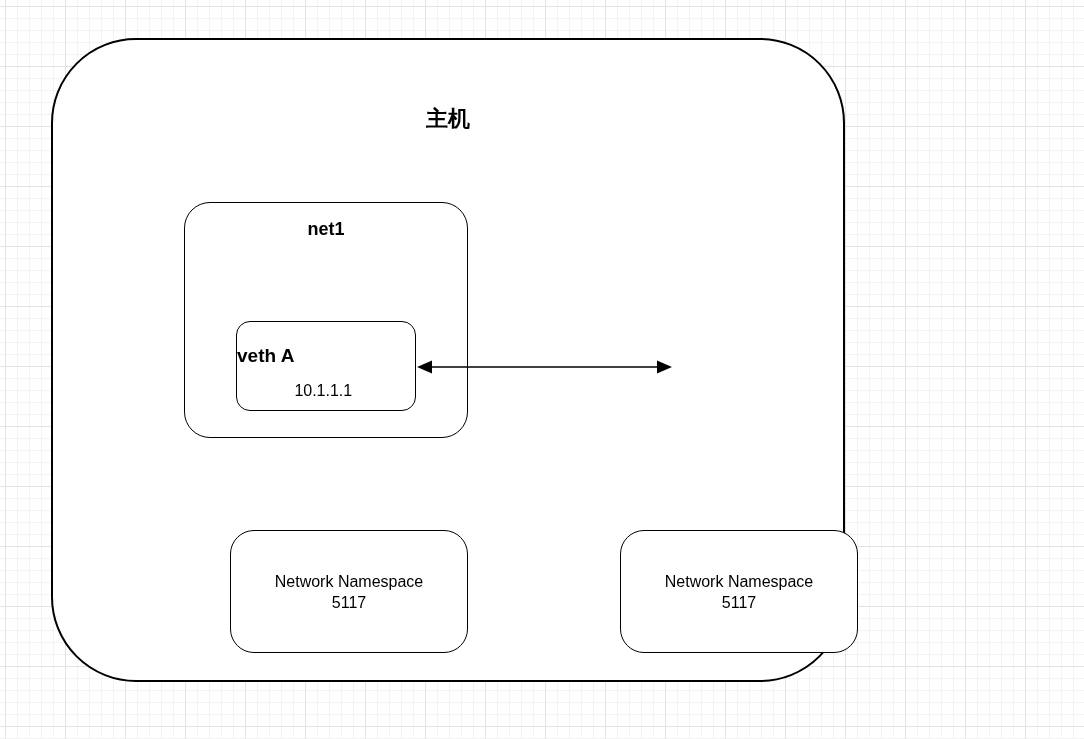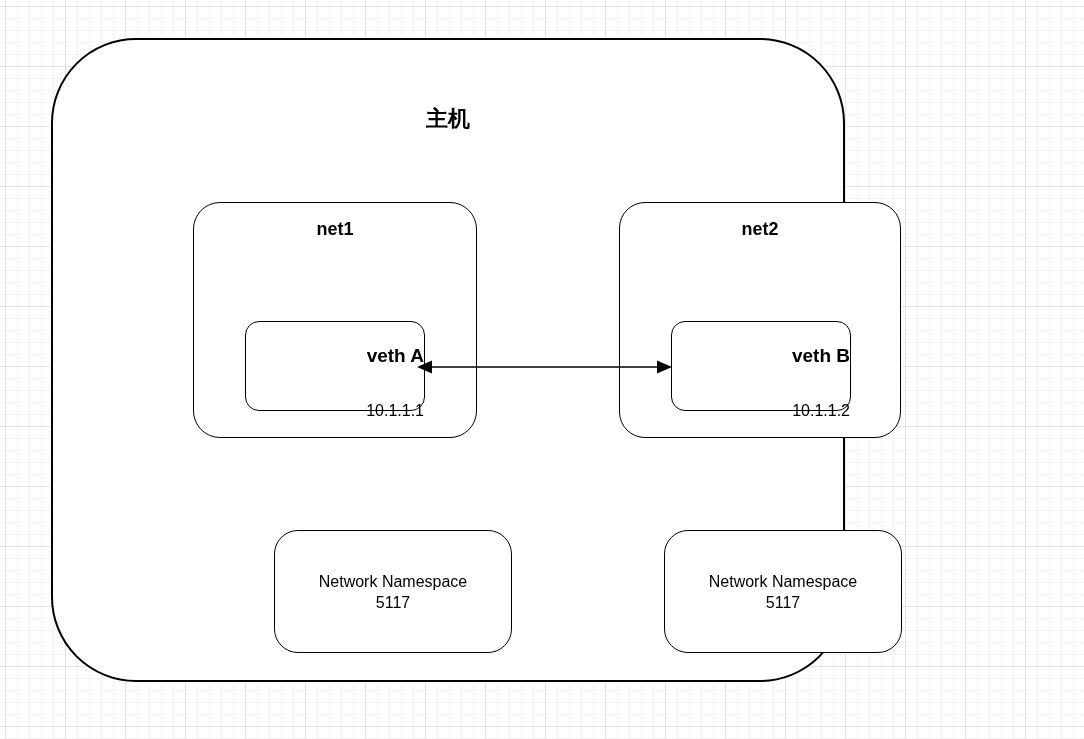--- a/index.html
+++ b/index.html
@@ -44,59 +44,59 @@
     line-height:30px;
   }
 
   .ns-box{
     position:absolute;
     width:284px;height:236px;
     background:var(--fill);
     border:1.5px solid var(--stroke);
     border-radius:26px;
   }
-  .ns-box.net1{left:140px;top:162px;border-radius:27px;}
+  .ns-box.net1{left:131px;top:162px;}
   .ns-box.net2{left:566px;top:162px;width:282px;}
 
   .ns-label{
     position:absolute;
     top:16px;left:0;right:0;
     text-align:center;
     font-size:18px;font-weight:700;
   }
 
   .veth-box{
     position:absolute;
     left:51px;top:118px;
     width:180px;height:90px;
     background:var(--fill);
     border:1.5px solid var(--stroke);
     border-radius:14px;
-    display:flex;flex-direction:column;align-items:flex-end;
+    display:flex;align-items:flex-start;
     padding-top:24px;
   }
   .veth-name{font-size:19px;font-weight:700;line-height:20px;}
   .veth-ip{font-size:16px;line-height:17px;margin-top:36px;}
 
   .arrow-wrap{
     position:absolute;
     left:364px;top:317px;
     width:255px;height:20px;
   }
   .arrow-wrap svg{display:block;}
 
   .note-box{
     position:absolute;
     width:238px;height:123px;
     background:var(--fill);
     border:1.5px solid var(--stroke);
     border-radius:24px;
     display:flex;flex-direction:column;align-items:center;justify-content:center;
     text-align:center;
-    font-size:16px;line-height:21px;margin-left:44px;
+    font-size:16px;line-height:21px;
   }
   .note-box.left{left:177px;top:490px;}
   .note-box.right{left:567px;top:490px;}
 </style>
 </head>
 <body>
 
 <div class="canvas">
 
   <div class="host-box">
@@ -106,27 +106,20 @@
     </div>
 
     <div class="ns-box net1">
       <div class="ns-label">net1</div>
       <div class="veth-box">
         <div class="veth-name">veth A</div>
         <div class="veth-ip">10.1.1.1</div>
       </div>
     </div>
 
-    <div class="ns-box net2">
-      <div class="ns-label">net2</div>
-      <div class="veth-box">
-        <div class="veth-name">veth B</div>
-        <div class="veth-ip">10.1.1.2</div>
-      </div>
-    </div>
 
     <div class="arrow-wrap">
       <svg width="255" height="20" viewBox="0 0 255 20">
         <line x1="12" y1="10" x2="243" y2="10" stroke="#000000" stroke-width="1.6"></line>
         <polygon points="0,10 15,3.5 15,16.5" fill="#000000"></polygon>
         <polygon points="255,10 240,3.5 240,16.5" fill="#000000"></polygon>
       </svg>
     </div>
 
     <div class="note-box left">

